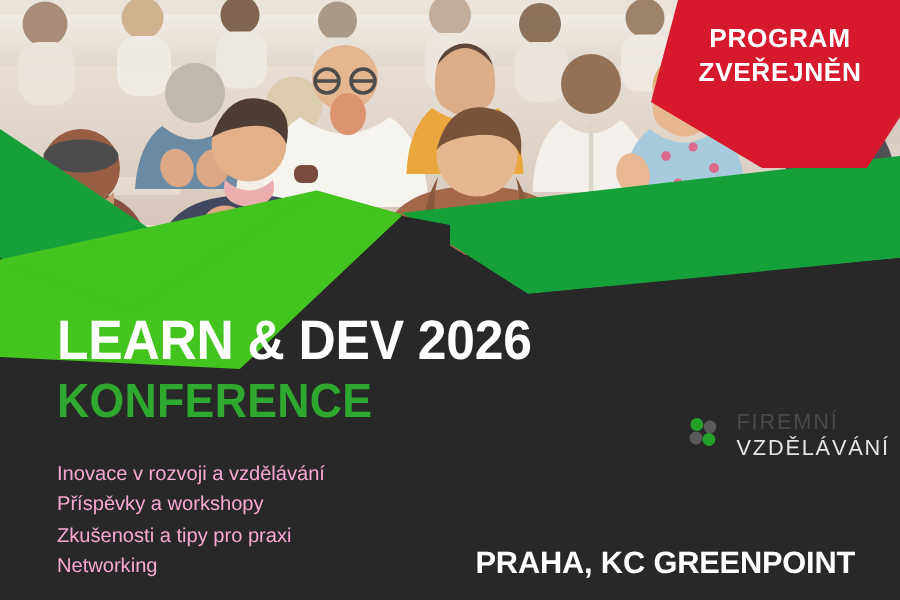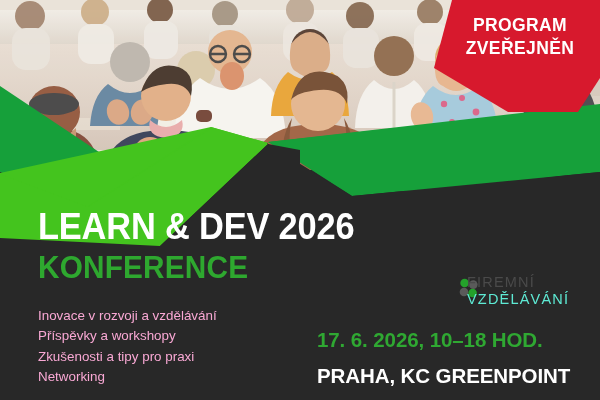--- a/index.html
+++ b/index.html
@@ -70,28 +70,28 @@
     color:#f9a8d4;
     font-size:13.4px;
     line-height:1.52;
   }
   .bullets li { list-style:none; white-space:nowrap; }
 
   
   .logo { position:absolute; left:459px; top:276px; width:112px; height:34px; }
   .logo-dots { position:absolute; left:0; top:2px; }
   .logo-words {
-    position:absolute; left:8px; top:-2px;
+    position:absolute; left:32px; top:-2px;
     color:#4a4a4a;
     font-size:14.5px;
     letter-spacing:1.2px;
     line-height:1.18;
     font-weight:normal;
   }
-  .logo-words .w2 { color:#5eead4; display:block; }
+  .logo-words .w2 { color:#e5e5e5; display:block; }
 
   
   .event-date {
     position:absolute; left:317px; top:328px;
     color:#2fa832;
     font-size:20.5px;
     font-weight:bold;
     letter-spacing:-0.1px;
     white-space:nowrap;
   }
@@ -293,16 +293,15 @@
       <circle cx="14.3" cy="6.6" r="4.3" fill="#5a5a5a"></circle>
       <circle cx="5" cy="14" r="4.3" fill="#5a5a5a"></circle>
       <circle cx="13.6" cy="15" r="4.3" fill="#24a12b"></circle>
     </svg>
     <div class="logo-words">
       <span>FIREMNÍ</span>
       <span class="w2">VZDĚLÁVÁNÍ</span>
     </div>
   </div>
 
-  <div class="event-date">17. 6. 2026, 10–18 HOD.</div>
   <div class="event-place">PRAHA, KC GREENPOINT</div>
 
 </div>
 
 </body></html>

